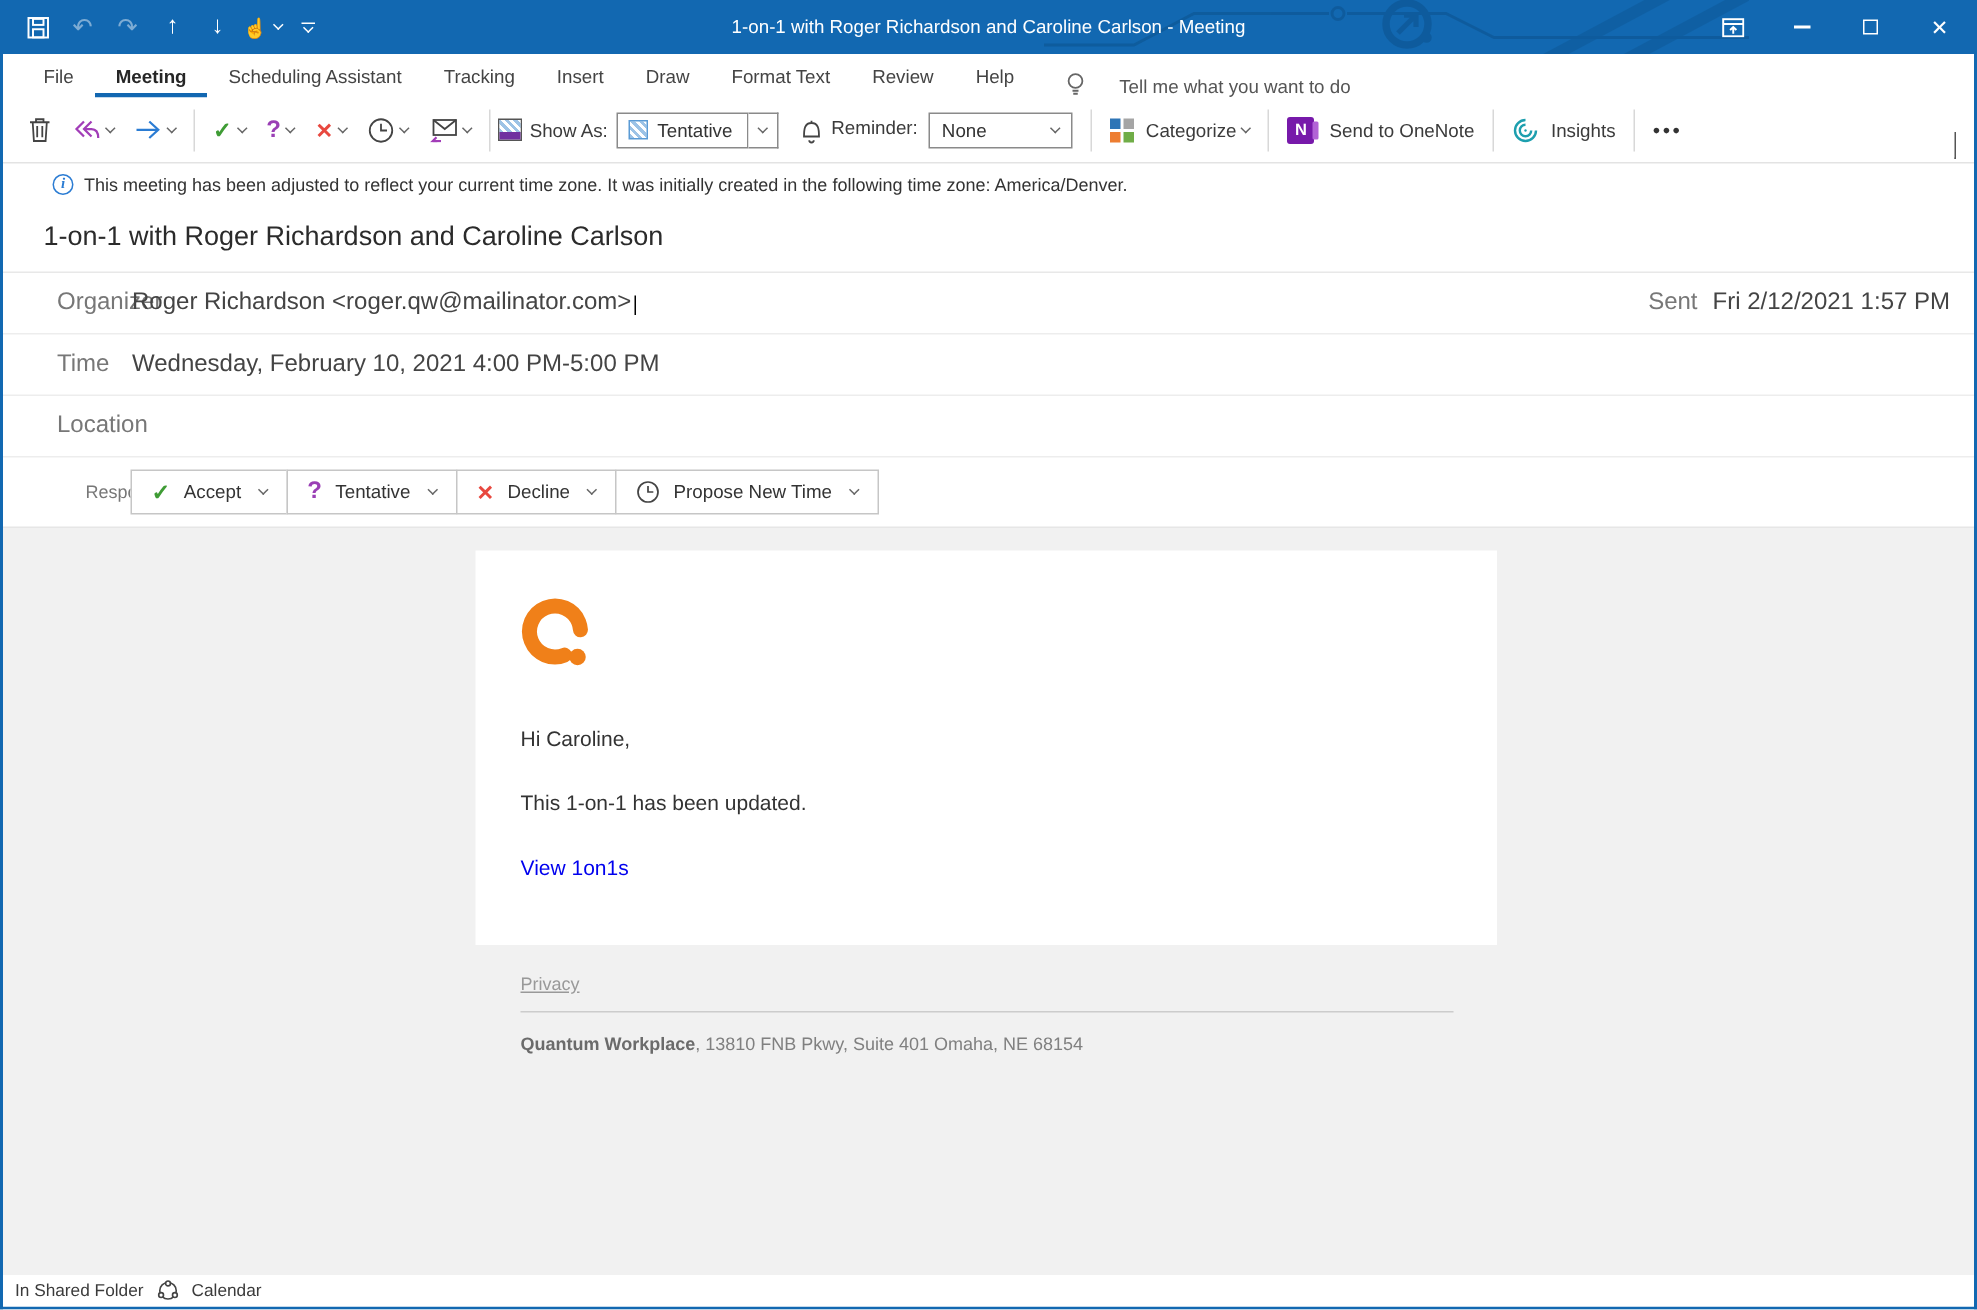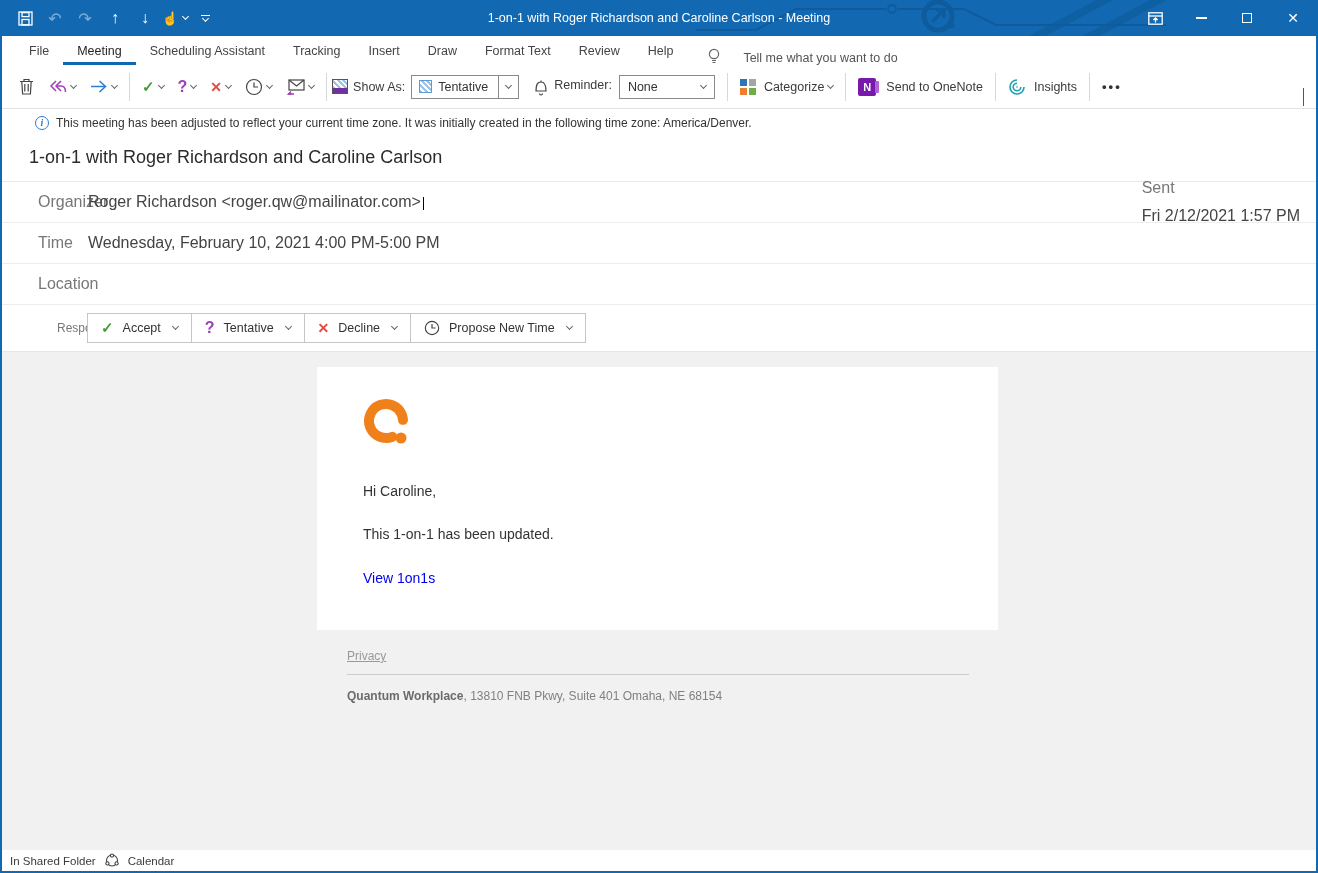--- a/index.html
+++ b/index.html
@@ -20,21 +20,21 @@
   .qat-custom .bar { width:9px; height:1.4px; background:#fff; }
   .title-text { position:absolute; left:0; right:0; text-align:center; color:#fff; font-size:12.5px; z-index:1; }
   .win-controls { margin-left:auto; display:flex; z-index:2; }
   .win-btn { width:46px; height:36px; display:flex; align-items:center; justify-content:center; color:#fff; font-size:14px; }
   .max-box { width:10px; height:10px; border:1.3px solid #fff; display:inline-block; }
   .min-bar { width:11px; height:1.4px; background:#fff; display:inline-block; }
 
   
   .tabs-row { height:29px; display:flex; align-items:stretch; padding-left:13px; background:#fff; font-size:12.5px; color:#444; flex:none; }
   .tab { padding:0 14px; display:flex; align-items:center; }
-  .tab.active { color:#262626; font-weight:400; box-shadow:inset 0 -3px 0 #1267B1; }
+  .tab.active { color:#262626; font-weight:700; box-shadow:inset 0 -3px 0 #1267B1; }
   .tellme { display:flex; align-items:flex-end; gap:22px; color:#555; margin-left:20px; }
 
   
   .ribbon { height:44px; display:flex; align-items:center; padding:0 4px 0 10px; border-bottom:1px solid #e3e3e3; background:#fff; position:relative; flex:none; }
   .rbtn { height:34px; display:flex; align-items:center; gap:4px; padding:0 7px; }
   .rsep { width:1px; height:28px; background:#d8d8d8; margin:0 5px; flex:none; }
   .chev { width:5px; height:5px; border-right:1.4px solid #666; border-bottom:1.4px solid #666; transform:rotate(45deg); margin-top:-3px; flex:none; }
   .rlabel { font-size:12.5px; color:#3b3b3b; white-space:nowrap; }
   .tentative-q { color:#9A3FB5; font-size:16px; font-weight:600; }
   .decline-x { color:#E8483F; font-size:14px; font-weight:600; }
@@ -65,33 +65,33 @@
   
   .infobar { height:27px; display:flex; align-items:center; gap:7px; padding-left:33px; font-size:12px; color:#333; flex:none; background:#fff; }
   .info-icon { width:14px; height:14px; border:1.3px solid #2B7CD3; border-radius:50%; color:#2B7CD3; font-size:10px; font-weight:700;
                display:flex; align-items:center; justify-content:center; flex:none; font-family:"Liberation Serif", serif; font-style:italic; }
 
   
   .page-title { font-size:18px; color:#2b2b2b; padding:11px 0 0 27px; height:46px; border-bottom:1px solid #e8e8e8; flex:none; }
   .field-row { display:flex; align-items:center; height:41px; border-bottom:1px solid #ededed; font-size:16px; position:relative; flex:none; }
   .field-label { width:86px; padding-left:36px; color:#777; flex:none; }
   .field-value { color:#444; }
-  .sent-box { position:absolute; right:16px; display:flex; gap:10px;flex-direction:column; }
+  .sent-box { position:absolute; right:16px; display:flex; gap:10px; }
   .sent-label { color:#777; } .sent-value { color:#444; }
   .caret { display:inline-block; width:1px; height:13px; background:#000; margin-left:2px; vertical-align:text-bottom; }
 
   .respond-row { display:flex; align-items:center; height:47px; border-bottom:1px solid #e6e6e6; font-size:12px; flex:none; }
   .respond-label { width:86px; padding-left:55px; color:#777; flex:none; }
   .respond-buttons { display:flex; }
   .respond-btn { display:flex; align-items:center; gap:9px; height:30px; padding:0 13px; border:1px solid #c6c6c6; margin-left:-1px; background:#fff; font-size:12.5px; color:#333; }
   .respond-btn .chev { margin-left:3px; }
 
   
   .body-area { flex:1; background:#f1f1f1; position:relative; overflow:hidden; }
-  .card { position:absolute; left:315px; top:15px; width:681px; height:263px; background:#fff; padding:30px 30px 0 46px; }
+  .card { position:absolute; left:315px; top:15px; width:681px; height:263px; background:#fff; padding:30px 30px 0 30px; }
   .logo-wrap { margin-bottom:30px; }
   .card p { font-size:14px; color:#333; margin-bottom:27px; }
   .view-link { font-size:14px; color:#0000EE; cursor:pointer; }
   .mail-footer { position:absolute; left:345px; top:297px; width:622px; font-size:12px; color:#8a8a8a; }
   .privacy-link { color:#999; text-decoration:underline; cursor:pointer; }
   .mail-footer hr { border:none; border-top:1px solid #ccc; margin-top:11px; }
   .addr { margin-top:14px; color:#808080; }
   .addr .company { font-weight:700; color:#6b6b6b; }
 
   

